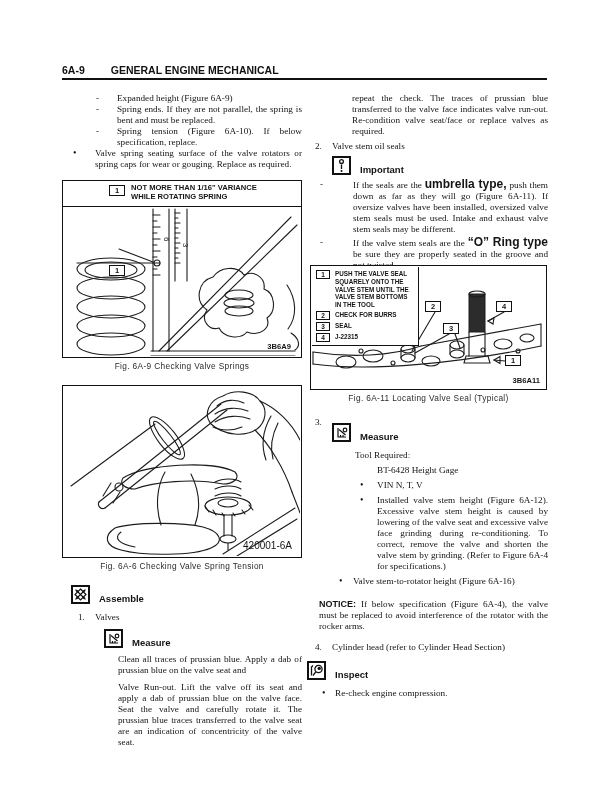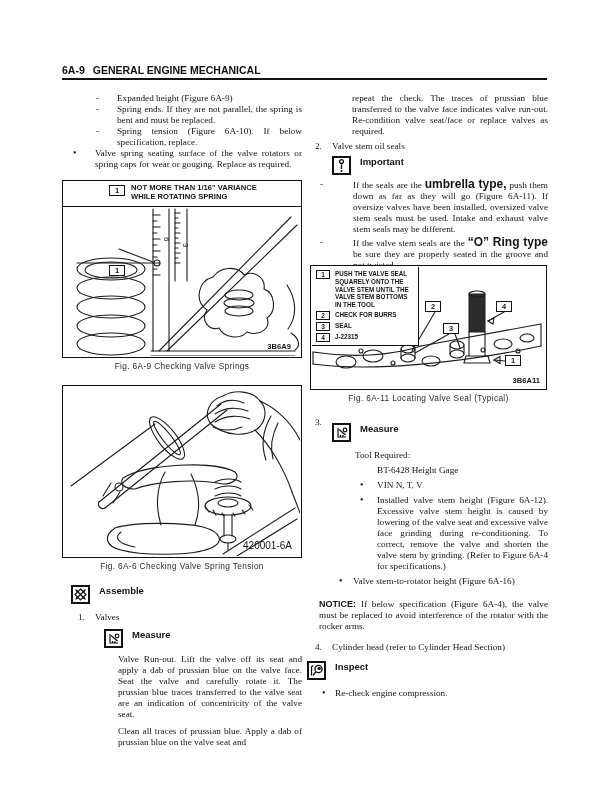--- a/index.html
+++ b/index.html
@@ -3,21 +3,21 @@
 <meta charset="utf-8">
 <style>
   * { margin:0; padding:0; box-sizing:border-box; }
   html,body { background:#e8e8e8; }
   .page { position:relative; width:612px; height:792px; background:#ffffff; color:#141414;
           font-family:"Liberation Serif", serif; overflow:hidden; }
 
   
   .hdr { position:absolute; left:62px; top:64px; font-family:"Liberation Sans", sans-serif;
          font-weight:bold; font-size:10.5px; color:#111; }
-  .hdr .gap { margin-left:8px; }
+  .hdr .gap { margin-left:26px; }
   .hdr-rule { position:absolute; left:62px; top:78px; width:485px; height:1.6px; background:#111; }
 
   
   .col { position:absolute; top:93px; font-size:9.2px; line-height:11px; }
   .col-l { left:62px;  width:240px; }
   .col-r { left:315px; width:233px; }
   .grp { position:absolute; left:0; width:100%; }
 
   .just { text-align:justify; }
   .dash-item { position:relative; padding-left:55px; }
@@ -29,21 +29,21 @@
   .bullet3 { position:relative; padding-left:38px; }
   .bullet3 .mk { position:absolute; left:24px; top:-1px; font-size:10px; }
   .bullet4 { position:relative; padding-left:18px; }
   .bullet4 .mk { position:absolute; left:5px; top:-1px; font-size:10px; }
   .step { position:relative; padding-left:17px; }
   .step .no { position:absolute; left:0; top:0; }
 
   .emph { font-family:"Liberation Sans", sans-serif; font-weight:bold; font-size:12px; }
 
   
-  .icon-heading { display:flex; align-items:flex-start; }
+  .icon-heading { display:flex; align-items:flex-end; }
   .icon-box { width:19px; height:19px; border:2px solid #111; display:flex; align-items:center;
               justify-content:center; background:#fff; flex:0 0 auto; }
   .icon-label { font-family:"Liberation Sans", sans-serif; font-weight:bold; font-size:9.5px;
                 margin-left:9px; }
 
   
   .figbox { position:relative; border:1.6px solid #111; background:#fff; }
   .figcap { margin-top:3px; text-align:center; font-family:"Liberation Sans", sans-serif;
             font-size:8.3px; letter-spacing:0.35px; color:#2b2b2b; }
   .figcode { position:absolute; font-family:"Liberation Sans", sans-serif; font-weight:bold;
@@ -238,22 +238,22 @@
             <g fill="none" stroke="#111" stroke-width="1.2">
               <path d="M 4 3 L 4 12 L 12 12"></path>
               <path d="M 5 4.5 L 11.5 10"></path>
               <circle cx="11" cy="5" r="1.8"></circle>
               <path d="M 6.5 12 L 6.5 10 M 9 12 L 9 10"></path>
             </g>
           </svg>
         </span>
         <span class="icon-label">Measure</span>
       </div>
+      <div class="just mt6 ind56">Clean all traces of prussian blue. Apply a dab of prussian blue on the valve seat and</div>
       <div class="just mt6 ind56">Valve Run-out. Lift the valve off its seat and apply a dab of prussian blue on the valve face. Seat the valve and carefully rotate it. The prussian blue traces transferred to the valve seat are an indication of concentricity of the valve seat.</div>
-      <div class="just mt6 ind56">Clean all traces of prussian blue. Apply a dab of prussian blue on the valve seat and</div>
     </div>
   </div>
 
   <div class="col col-r">
 
     <div class="grp" style="top:0;">
       <div class="just ind37">repeat the check. The traces of prussian blue transferred to the valve face indicates valve run-out. Re-condition valve seat/face or replace valves as required.</div>
       <div class="step mt4">
         <span class="no">2.</span>
         <span>Valve stem oil seals</span>

